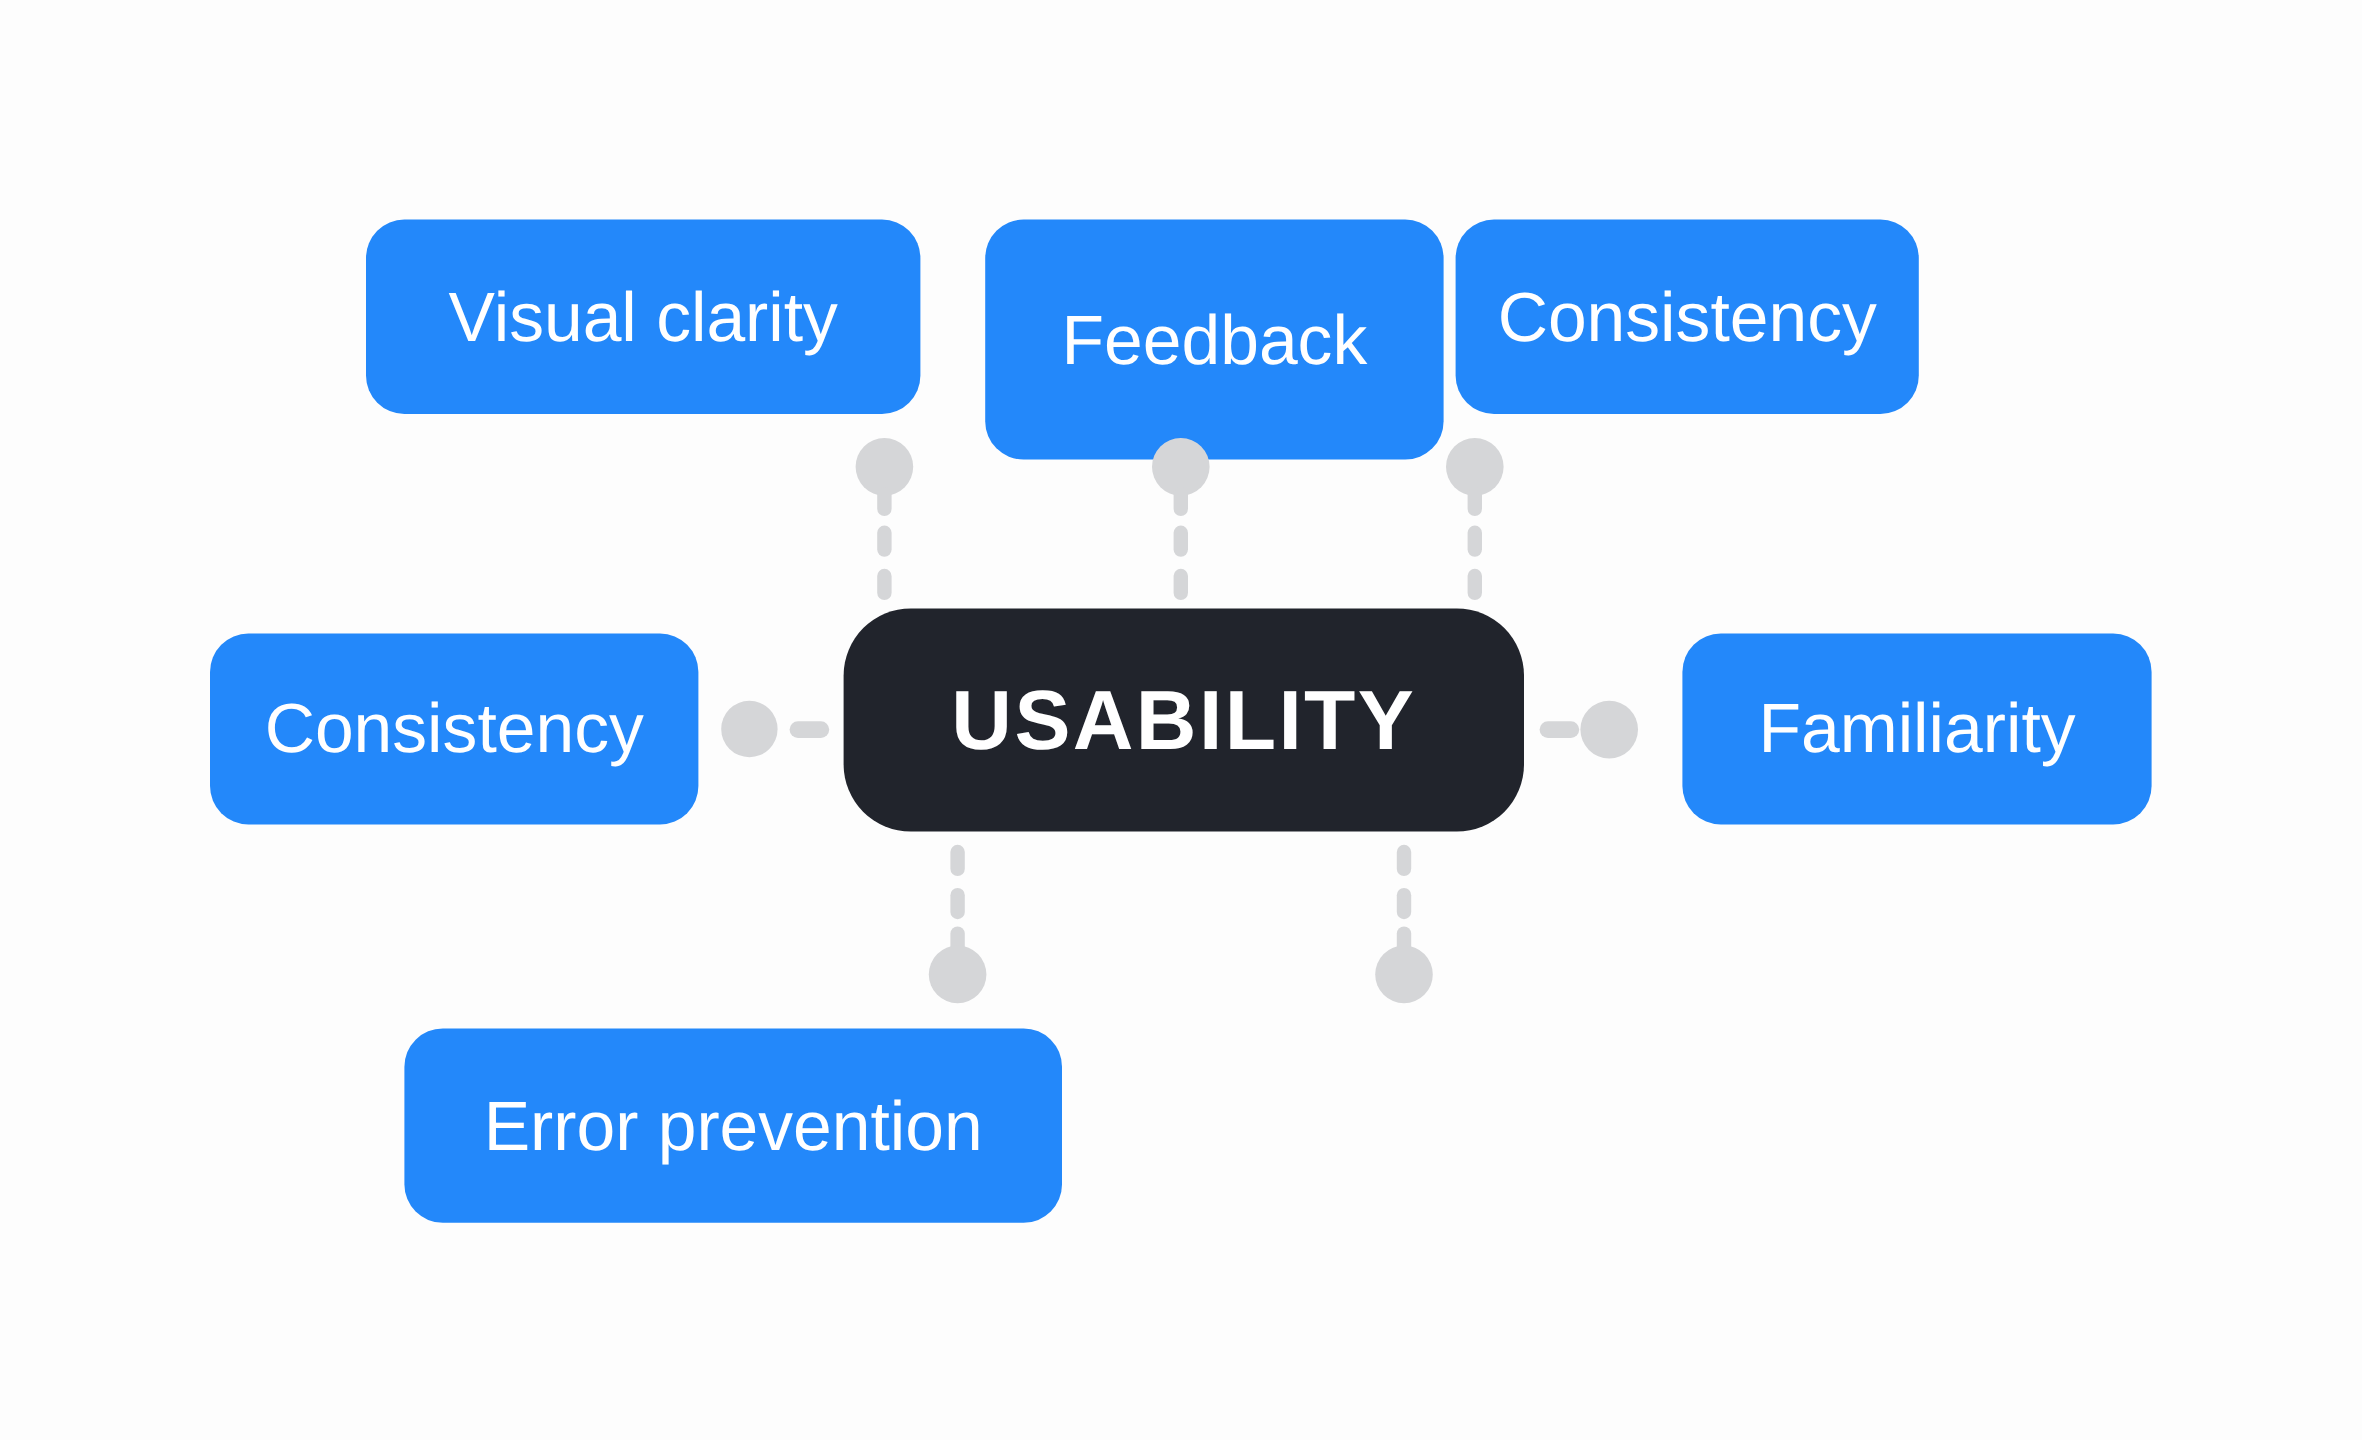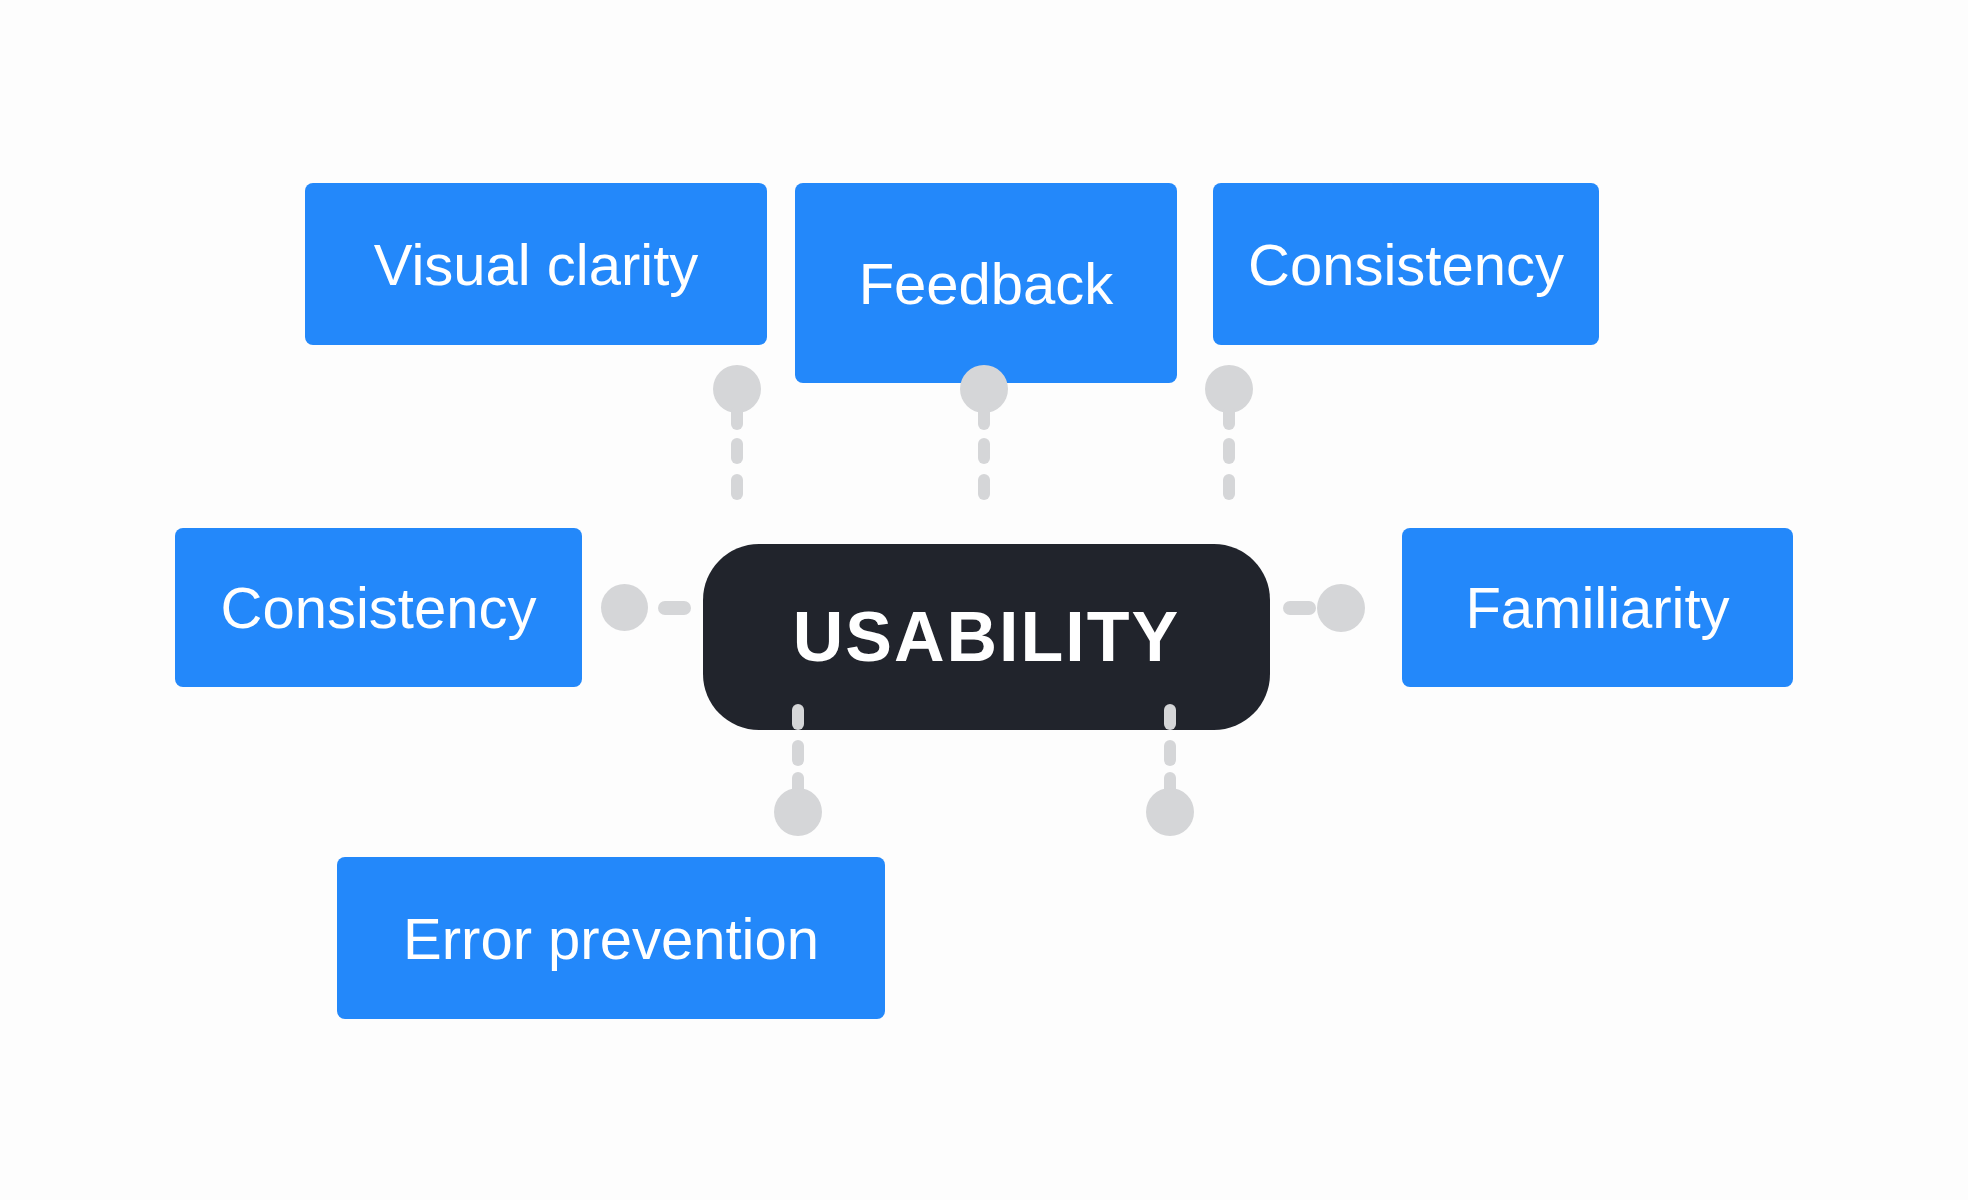--- a/index.html
+++ b/index.html
@@ -12,21 +12,21 @@
   *{margin:0;padding:0;box-sizing:border-box;}
   html,body{width:1968px;height:1200px;background:var(--background);overflow:hidden;}
   .stage{
     position:relative;width:1968px;height:1200px;
     font-family:"Liberation Sans",sans-serif;
     background:var(--background);
   }
   .node{
     position:absolute;
     background:var(--node-fill);
-    border-radius:8px;
+    border-radius:32px;
     display:flex;align-items:center;justify-content:center;
     color:var(--text);
     font-size:58px;font-weight:500;
     white-space:nowrap;
   }
   .center-node{
     position:absolute;
     background:var(--center-fill);
     border-radius:56px;
     display:flex;align-items:center;justify-content:center;
@@ -41,33 +41,33 @@
 </style>
 </head>
 <body>
 
 <div class="stage">
 
   <div class="node" style="left:305px;top:183px;width:462px;height:162px;">
     <span>Visual clarity</span>
   </div>
 
-  <div class="node" style="left:795px;top:183px;width:382px;height:200px;">
+  <div class="node" style="left:821px;top:183px;width:382px;height:200px;">
     <span>Feedback</span>
   </div>
 
   <div class="node" style="left:1213px;top:183px;width:386px;height:162px;">
     <span>Consistency</span>
   </div>
 
   <div class="node" style="left:175px;top:528px;width:407px;height:159px;">
     <span>Consistency</span>
   </div>
 
-  <div class="center-node" style="left:703px;top:507px;width:567px;height:186px;margin-top:37px;">
+  <div class="center-node" style="left:703px;top:507px;width:567px;height:186px;">
     <span>USABILITY</span>
   </div>
 
   <div class="node" style="left:337px;top:857px;width:548px;height:162px;">
     <span>Error prevention</span>
   </div>
 
   <div class="node" style="left:1402px;top:528px;width:391px;height:159px;">
     <span>Familiarity</span>
   </div>

